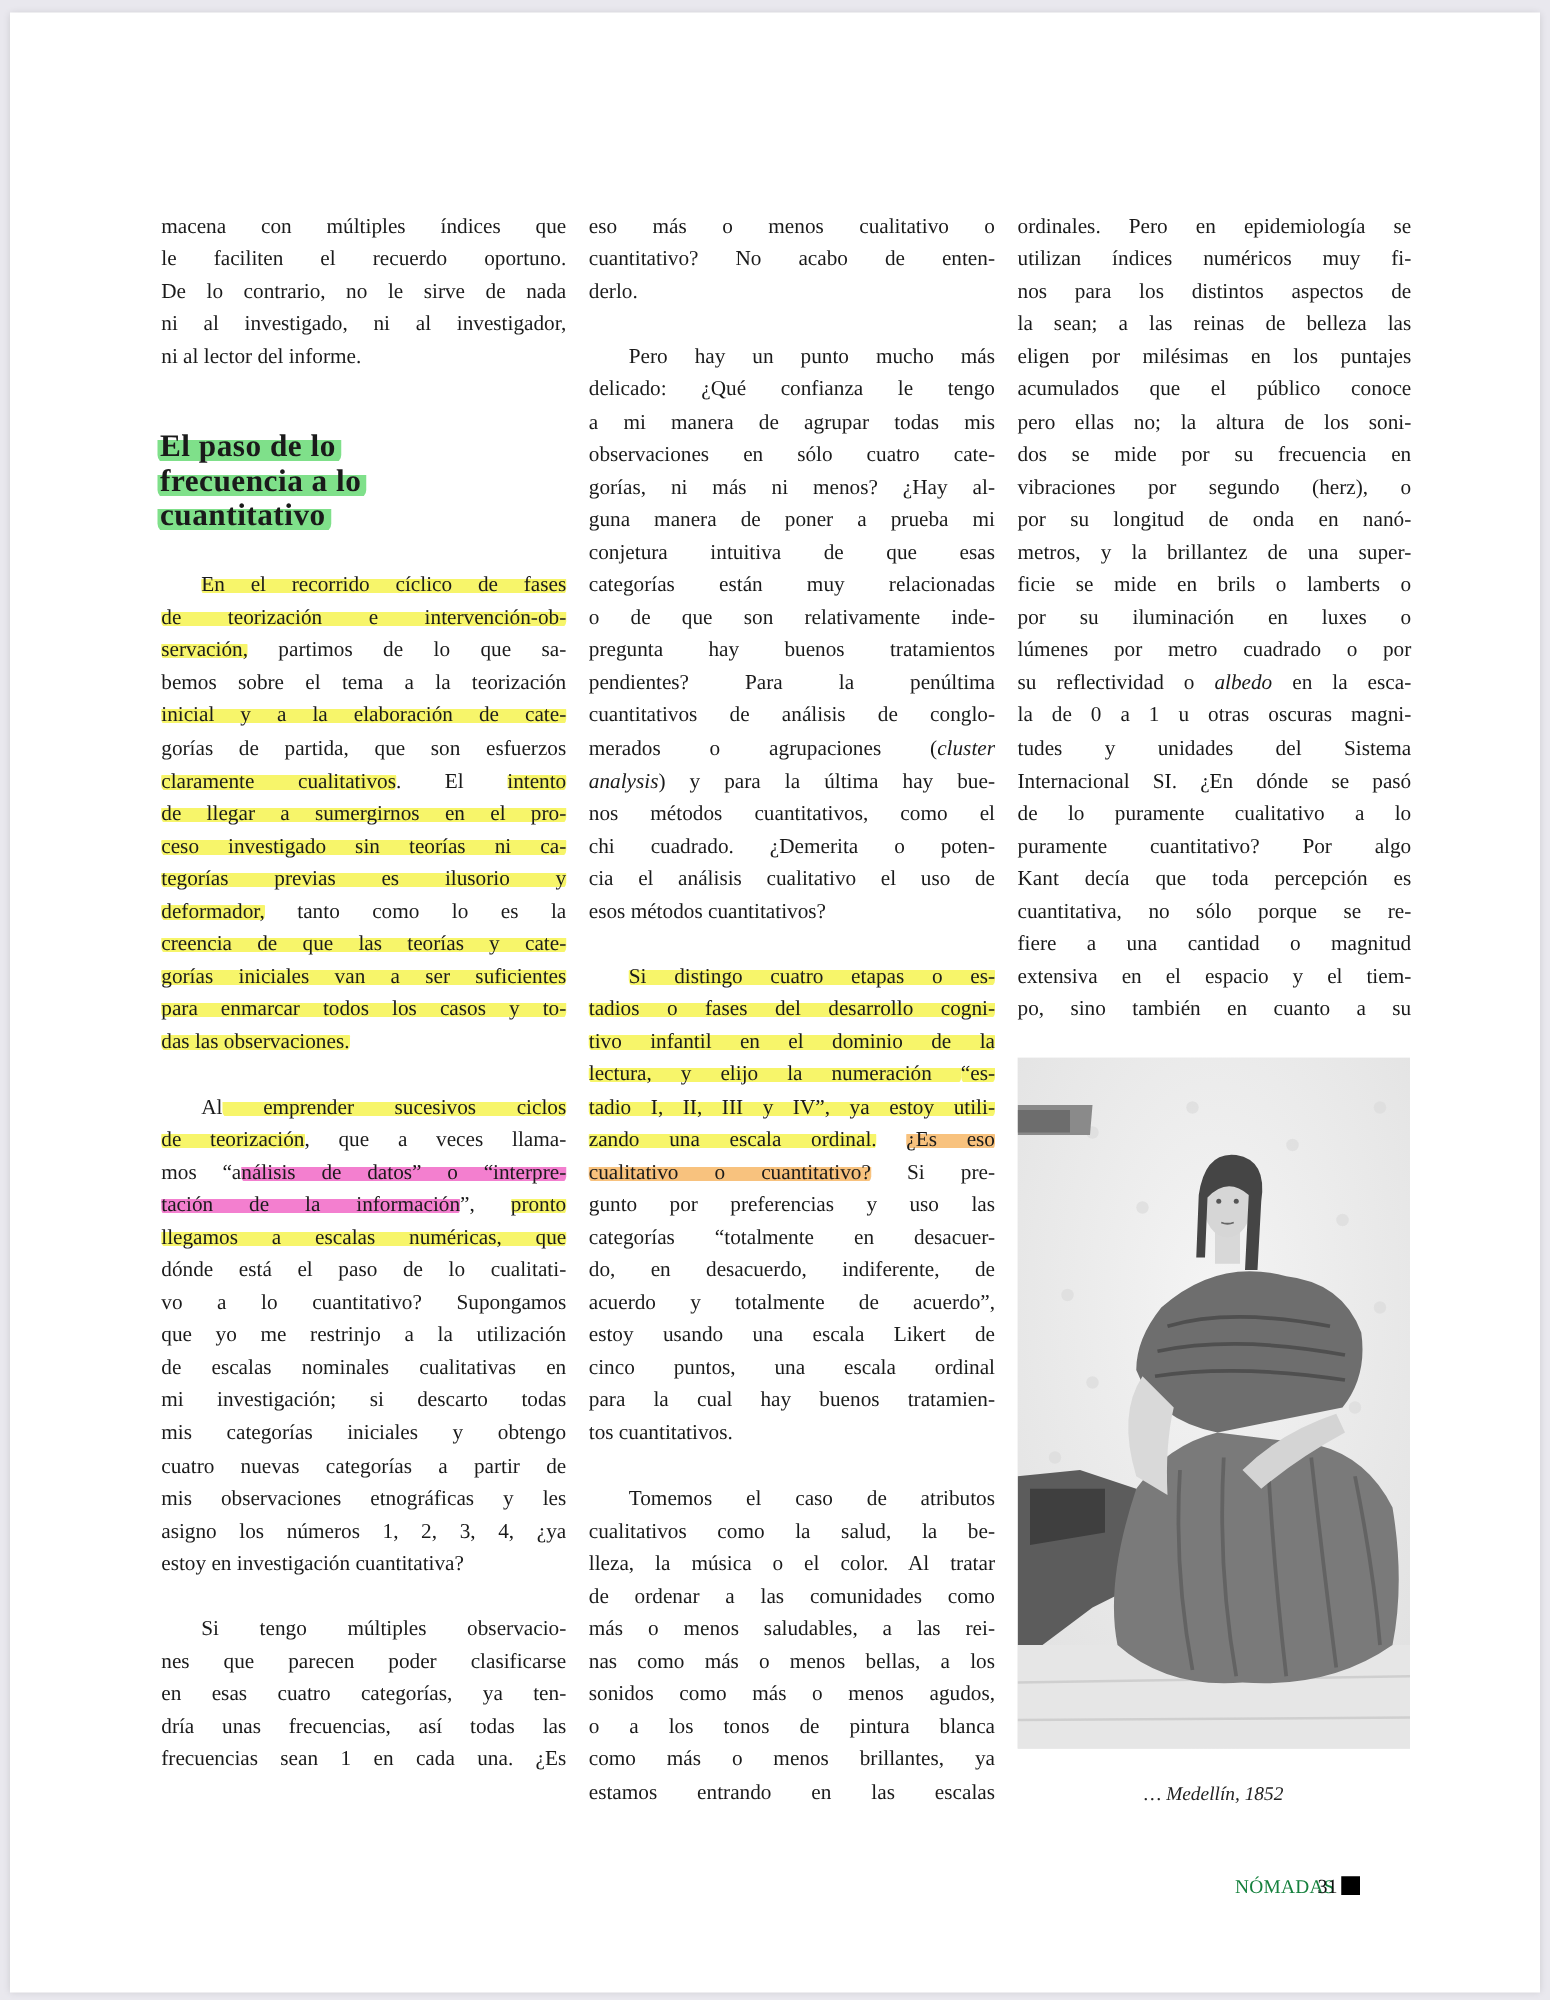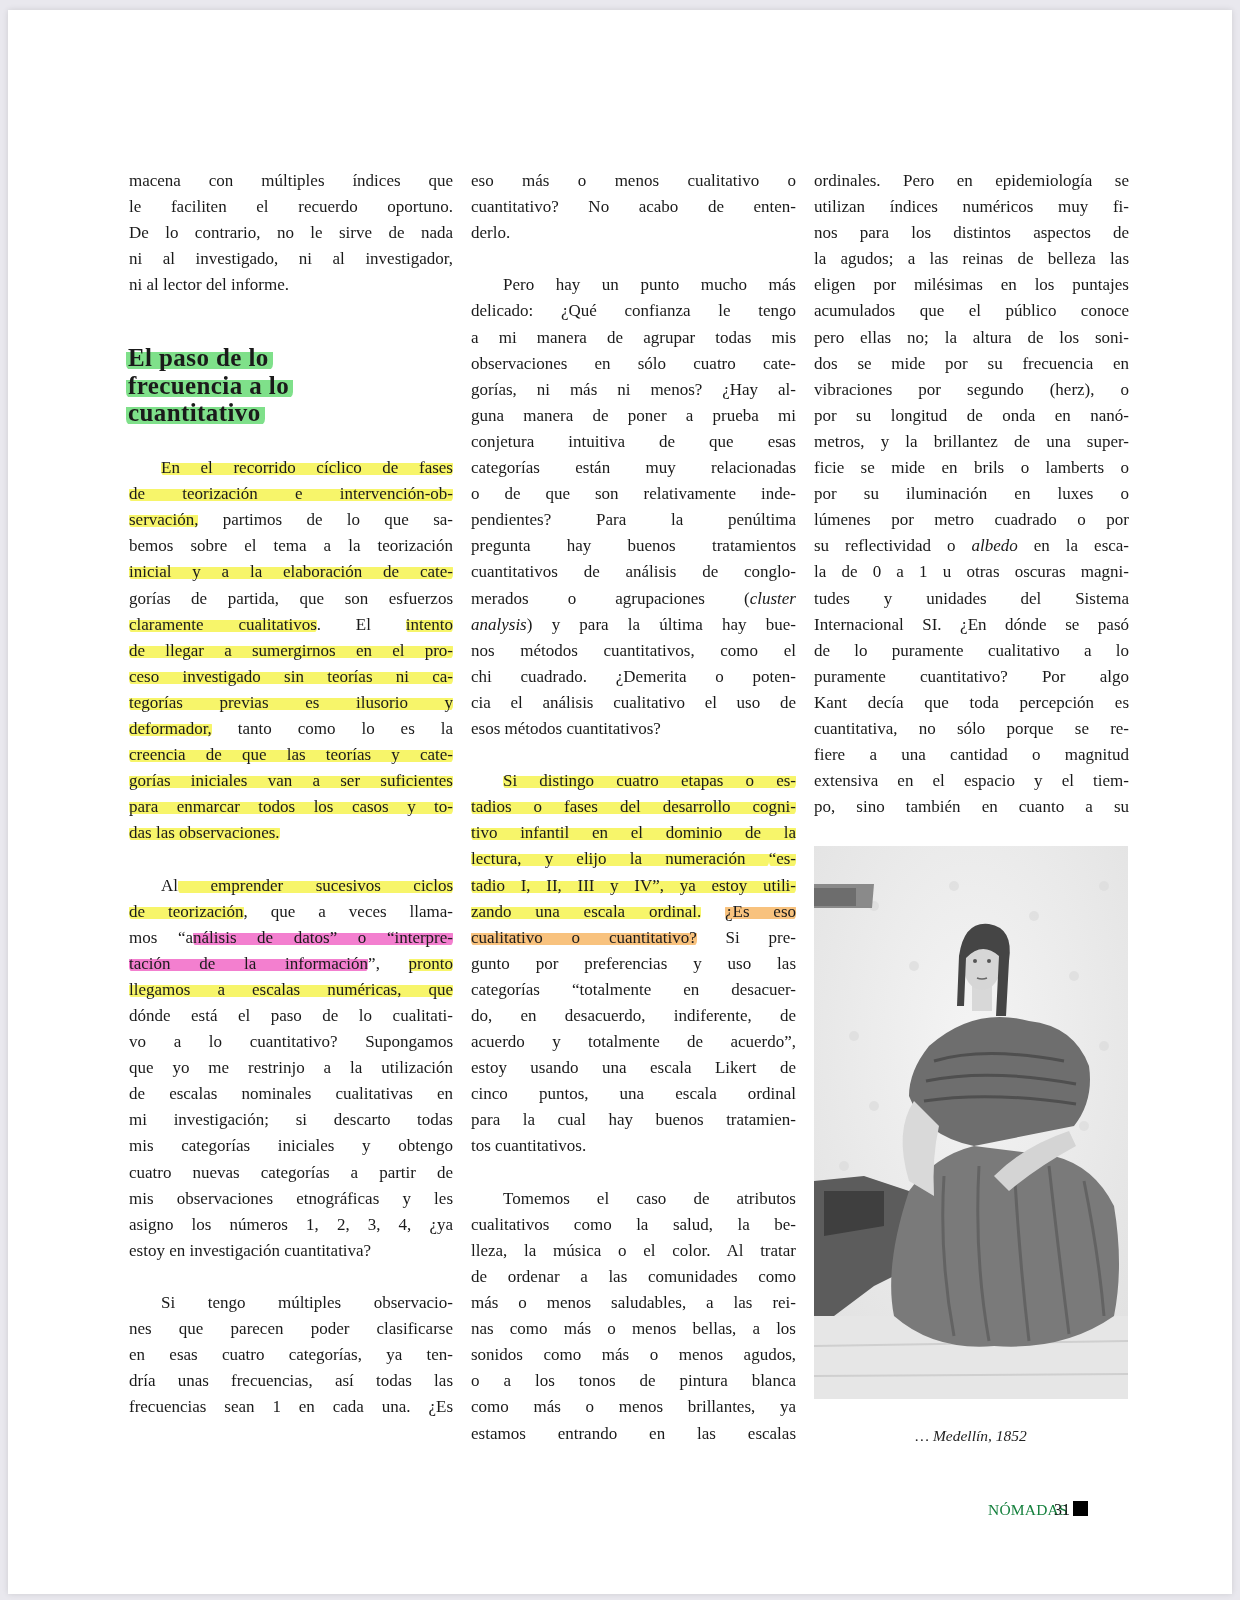--- a/index.html
+++ b/index.html
@@ -124,22 +124,22 @@
 
     <span class="line indent">Pero hay un punto mucho más</span>
     <span class="line">delicado: ¿Qué confianza le tengo</span>
     <span class="line">a mi manera de agrupar todas mis</span>
     <span class="line">observaciones en sólo cuatro cate-</span>
     <span class="line">gorías, ni más ni menos? ¿Hay al-</span>
     <span class="line">guna manera de poner a prueba mi</span>
     <span class="line">conjetura intuitiva de que esas</span>
     <span class="line">categorías están muy relacionadas</span>
     <span class="line">o de que son relativamente inde-</span>
+    <span class="line">pregunta hay buenos tratamientos</span>
     <span class="line">pendientes? Para la penúltima</span>
-    <span class="line">pregunta hay buenos tratamientos</span>
     <span class="line">cuantitativos de análisis de conglo-</span>
     <span class="line"><span>merados o agrupaciones (</span><i>cluster</i></span>
     <span class="line"><i>analysis</i><span>) y para la última hay bue-</span></span>
     <span class="line">nos métodos cuantitativos, como el</span>
     <span class="line">chi cuadrado. ¿Demerita o poten-</span>
     <span class="line">cia el análisis cualitativo el uso de</span>
     <span class="line last">esos métodos cuantitativos?</span>
     <span class="gap"></span>
 
     <span class="line indent"><span class="hl-y">Si distingo cuatro etapas o es-</span></span>
@@ -168,21 +168,21 @@
     <span class="line">sonidos como más o menos agudos,</span>
     <span class="line">o a los tonos de pintura blanca</span>
     <span class="line">como más o menos brillantes, ya</span>
     <span class="line">estamos entrando en las escalas</span>
   </div>
 
   <div class="col col3">
     <span class="line">ordinales. Pero en epidemiología se</span>
     <span class="line">utilizan índices numéricos muy fi-</span>
     <span class="line">nos para los distintos aspectos de</span>
-    <span class="line">la agudos; a las reinas de belleza las</span>
+    <span class="line">la sean; a las reinas de belleza las</span>
     <span class="line">eligen por milésimas en los puntajes</span>
     <span class="line">acumulados que el público conoce</span>
     <span class="line">pero ellas no; la altura de los soni-</span>
     <span class="line">dos se mide por su frecuencia en</span>
     <span class="line">vibraciones por segundo (herz), o</span>
     <span class="line">por su longitud de onda en nanó-</span>
     <span class="line">metros, y la brillantez de una super-</span>
     <span class="line">ficie se mide en brils o lamberts o</span>
     <span class="line">por su iluminación en luxes o</span>
     <span class="line">lúmenes por metro cuadrado o por</span>

